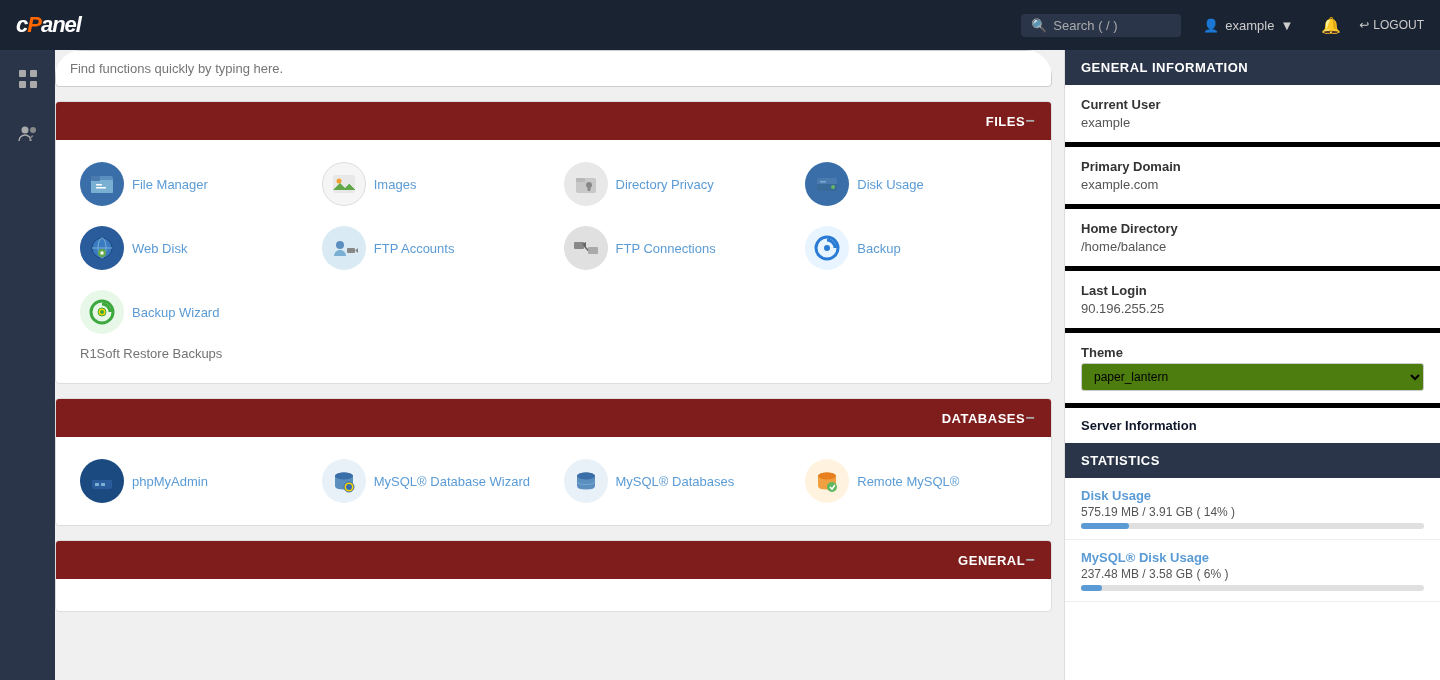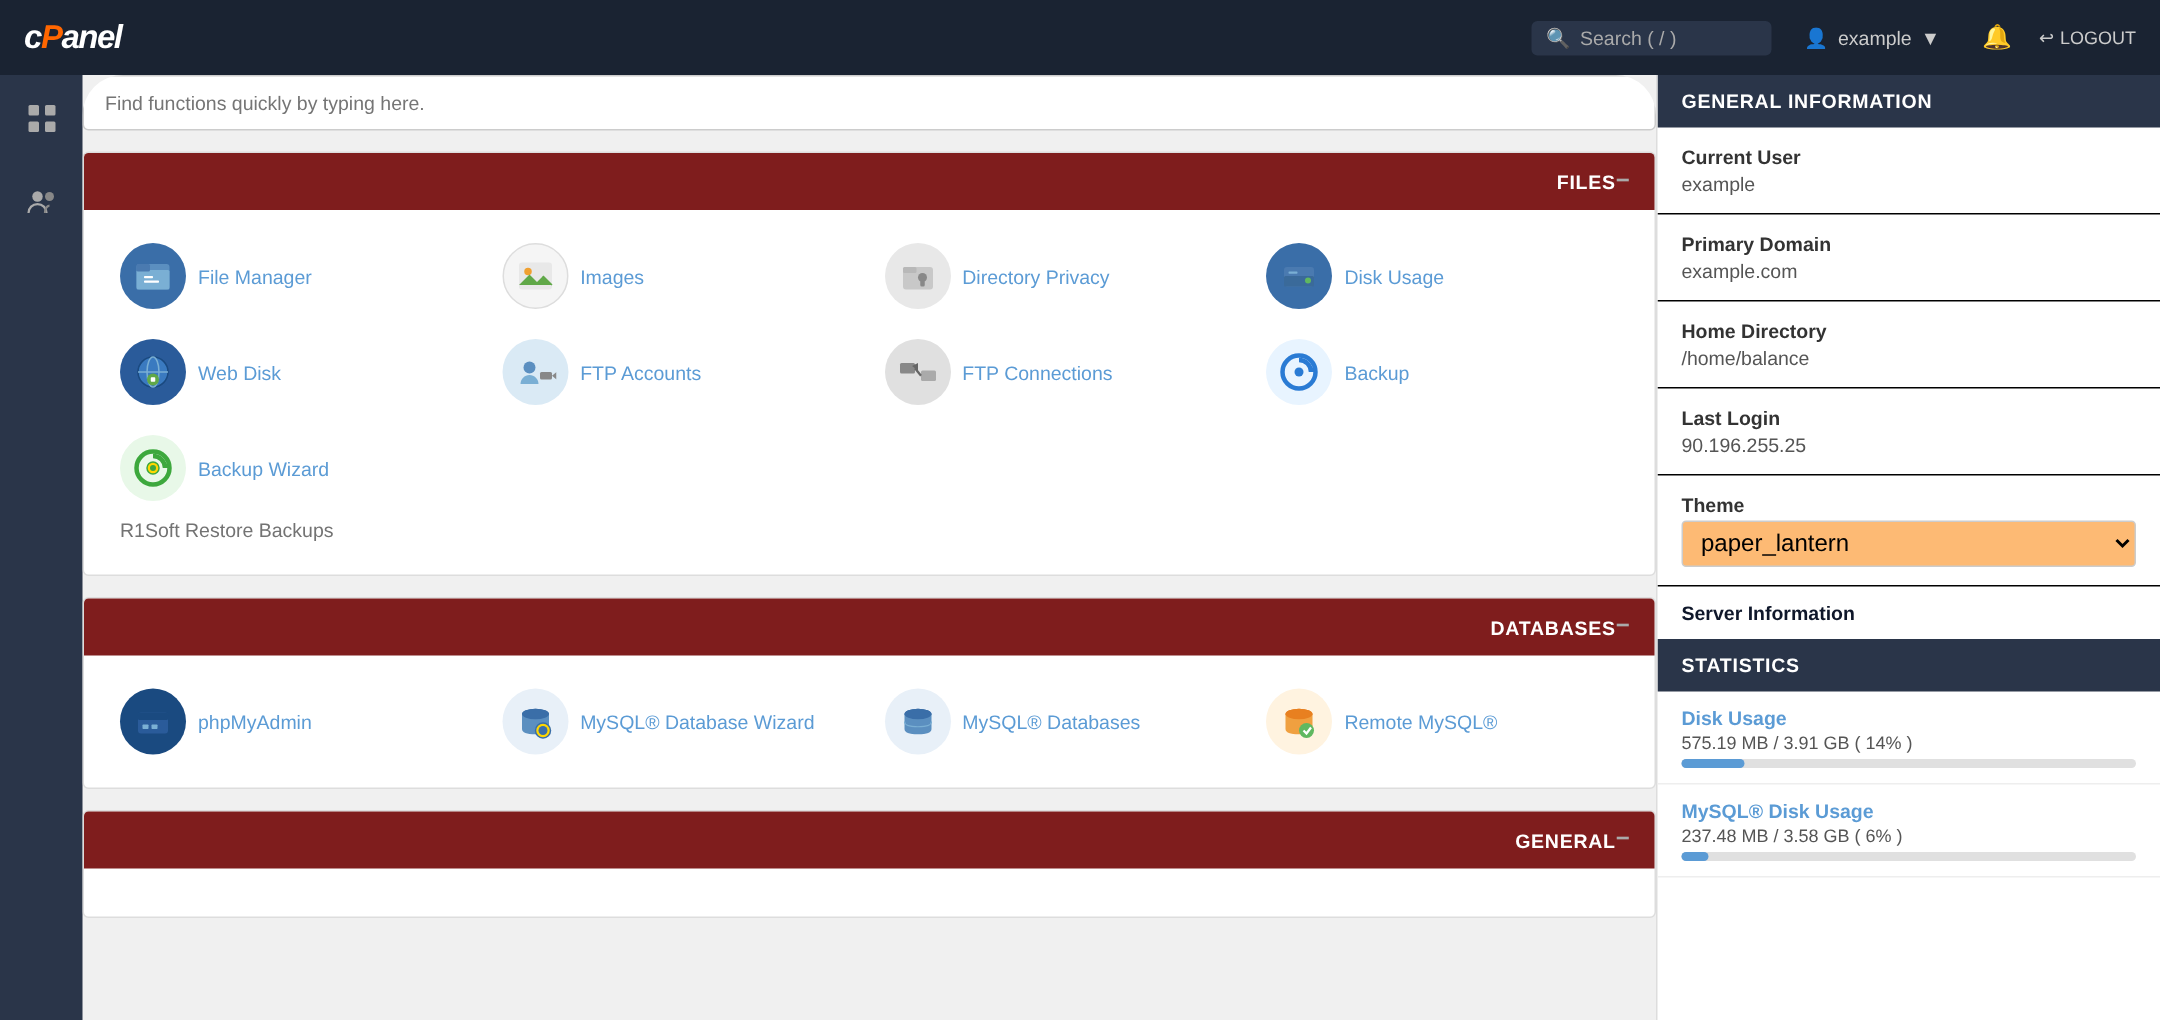--- a/index.html
+++ b/index.html
@@ -156,54 +156,55 @@
       padding: 6px 8px;
     }
     .item-standalone a {
       color: #737373;
       text-decoration: none;
       font-size: 13px;
     }
 
     
     .right-panel {
-      width: 336px;
+      width: 376px;
       overflow-y: auto;
       background: #fff;
       border-left: 1px solid #ddd;
+      margin-left: 12px;
     }
     .panel-section-header {
       background: #2a3549;
       color: #fff;
       font-size: 13px;
       font-weight: bold;
       padding: 10px 16px;
       letter-spacing: 0.5px;
     }
     .info-block {
       padding: 12px 16px;
-      border-bottom: 1px solid #000000;
+      border-bottom: 5px solid #000000;
     }
     .info-block .label {
       font-weight: bold;
       font-size: 13px;
       color: #333;
       margin-bottom: 3px;
     }
     .info-block .value {
       font-size: 13px;
       color: #555;
     }
     .theme-select {
       width: 100%;
       padding: 5px 8px;
       border: 1px solid #ccc;
       border-radius: 3px;
-      font-size: 16px;
-      background: #fdba74;
+      font-size: 12px;
+      background: #4d7c0f;
     }
     .server-info-link {
       padding: 10px 16px;
       display: block;
       color: #0f172a;
       text-decoration: none;
       font-size: 13px;
       font-weight: bold;
     }
 

